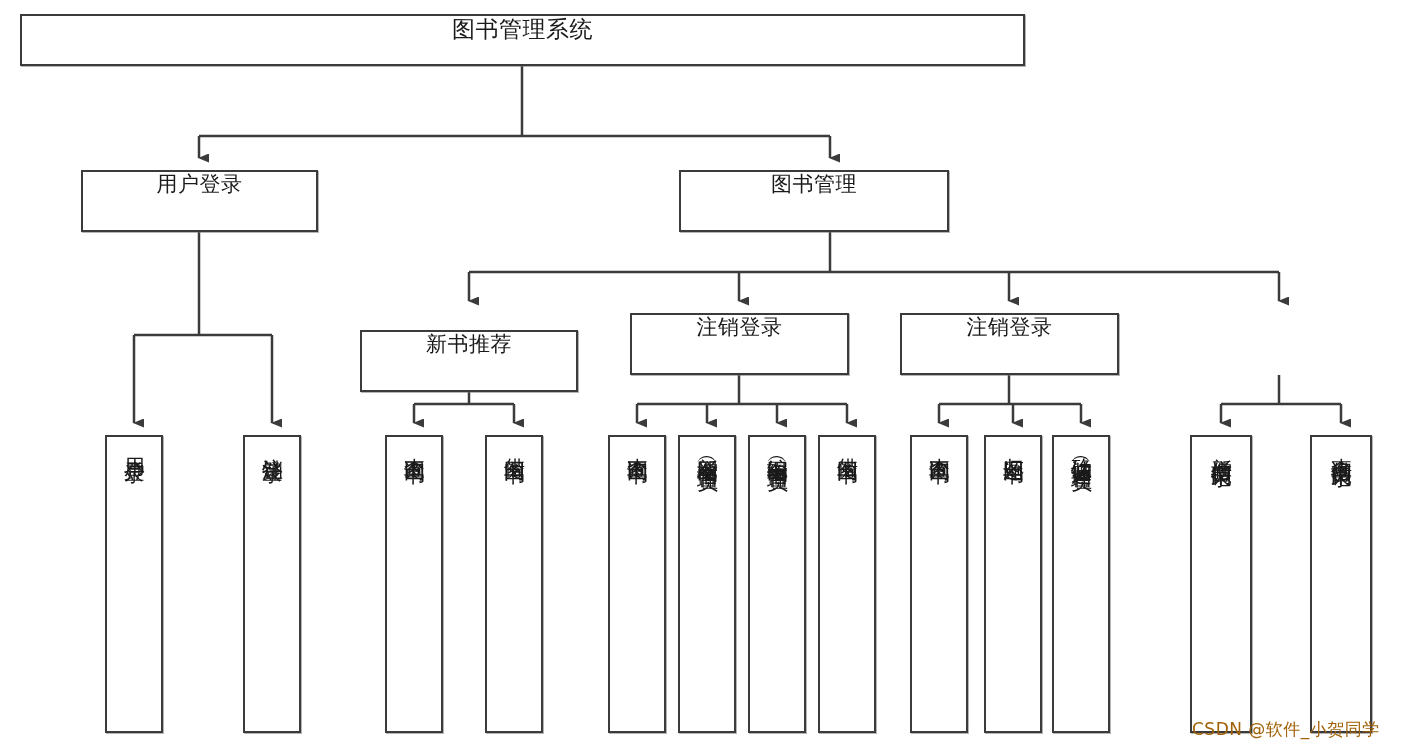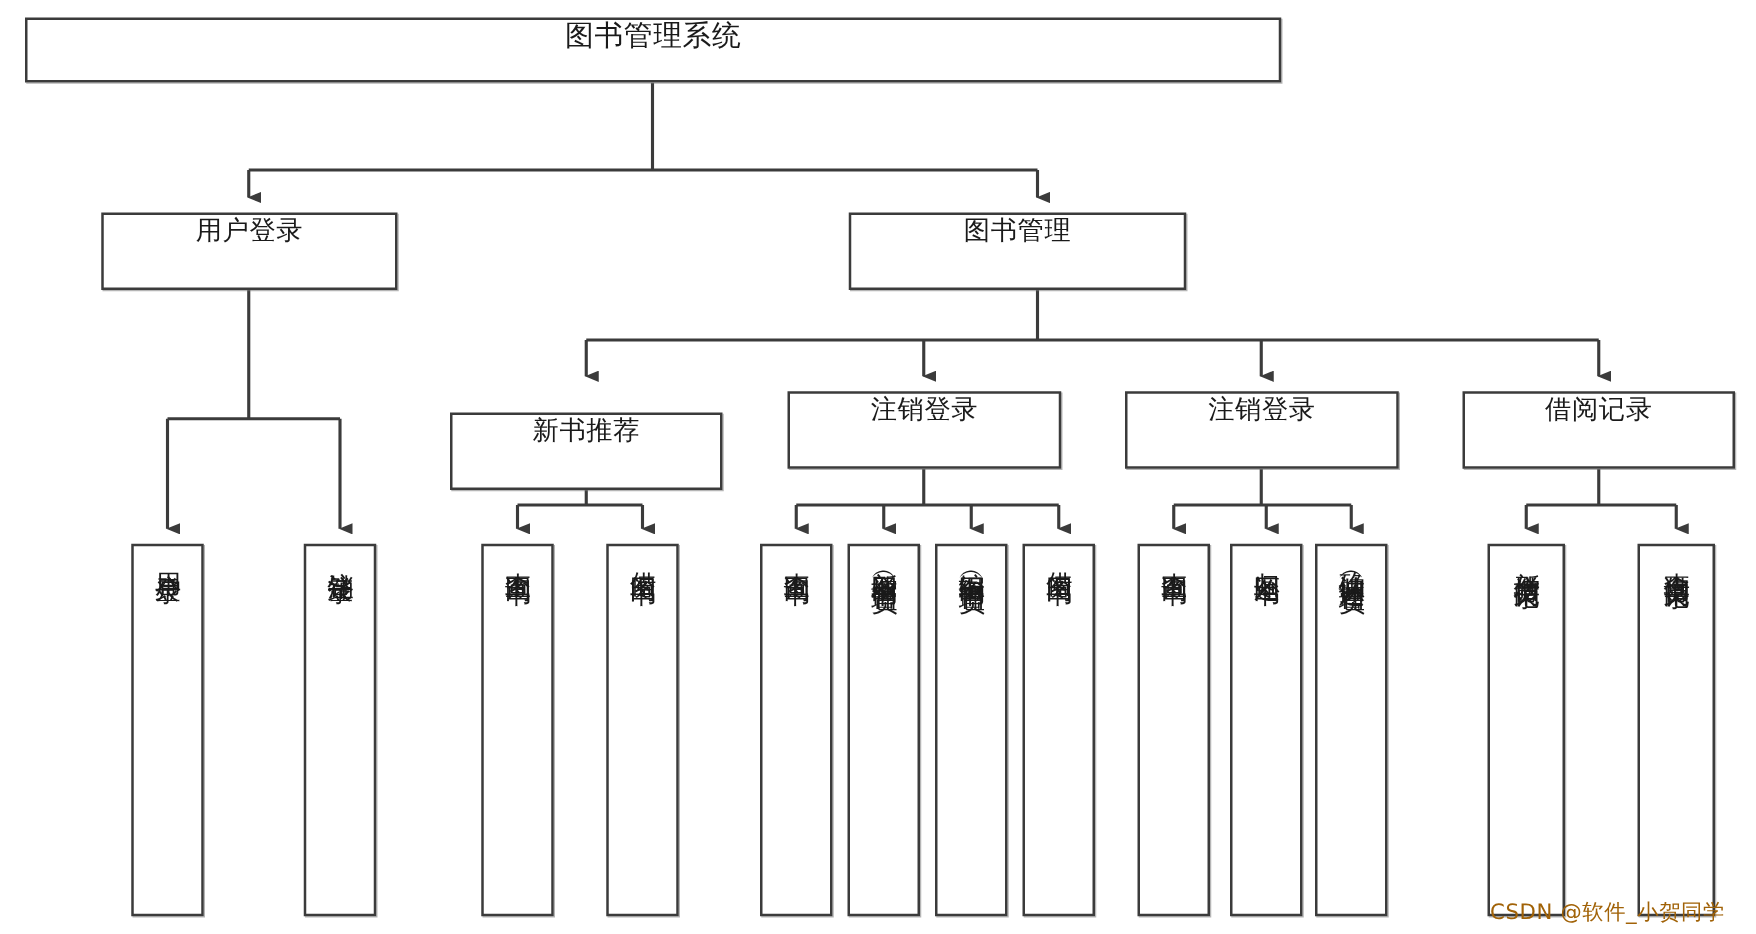--- a/index.html
+++ b/index.html
@@ -138,23 +138,20 @@
 
   <div class="node branch" style="left: 360px; top: 330px; width: 218px; height: 62px;">
     <span class="label">新书推荐</span>
   </div>
   <div class="node branch" style="left: 630px; top: 313px; width: 219px; height: 62px;">
     <span class="label">注销登录</span>
   </div>
   <div class="node branch" style="left: 900px; top: 313px; width: 219px; height: 62px;">
     <span class="label">注销登录</span>
   </div>
-  <div class="node branch" style="left: 1170px; top: 313px; width: 218px; height: 62px;">
-    <span class="label">借阅记录</span>
-  </div>
 
   <div class="node leaf" style="left: 105px; top: 435px; width: 58px; height: 298px;">
     <span class="label">用户登录</span>
   </div>
   <div class="node leaf" style="left: 243px; top: 435px; width: 58px; height: 298px;">
     <span class="label">注销登录</span>
   </div>
   <div class="node leaf" style="left: 385px; top: 435px; width: 58px; height: 298px;">
     <span class="label">查询图书</span>
   </div>

